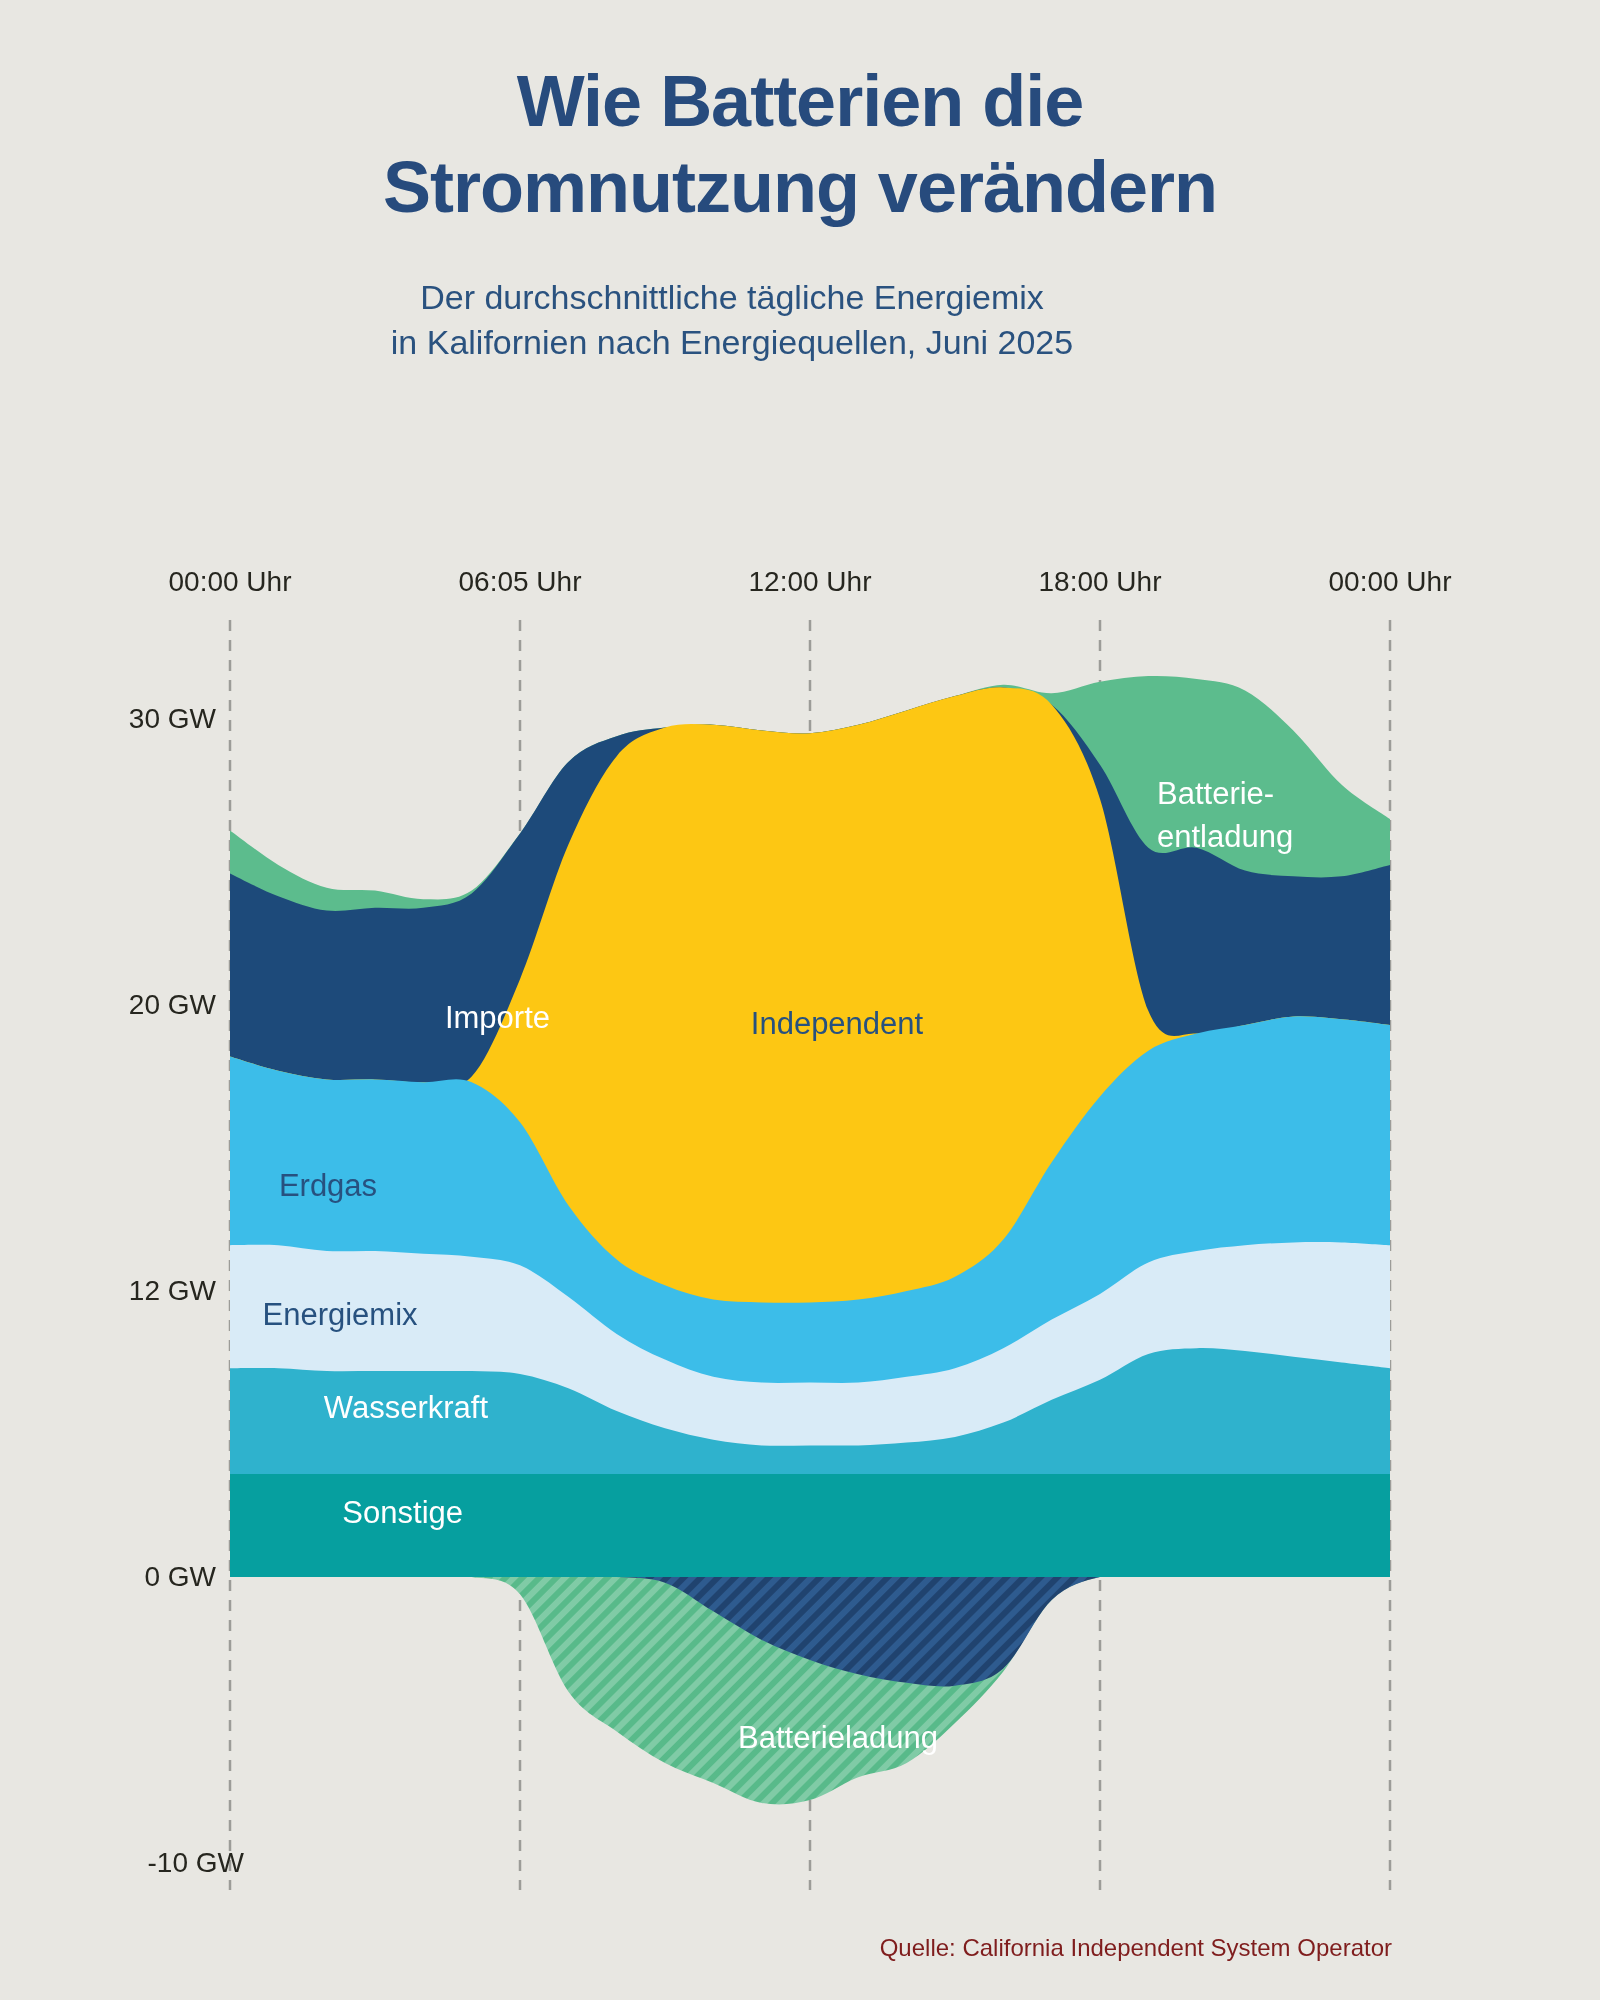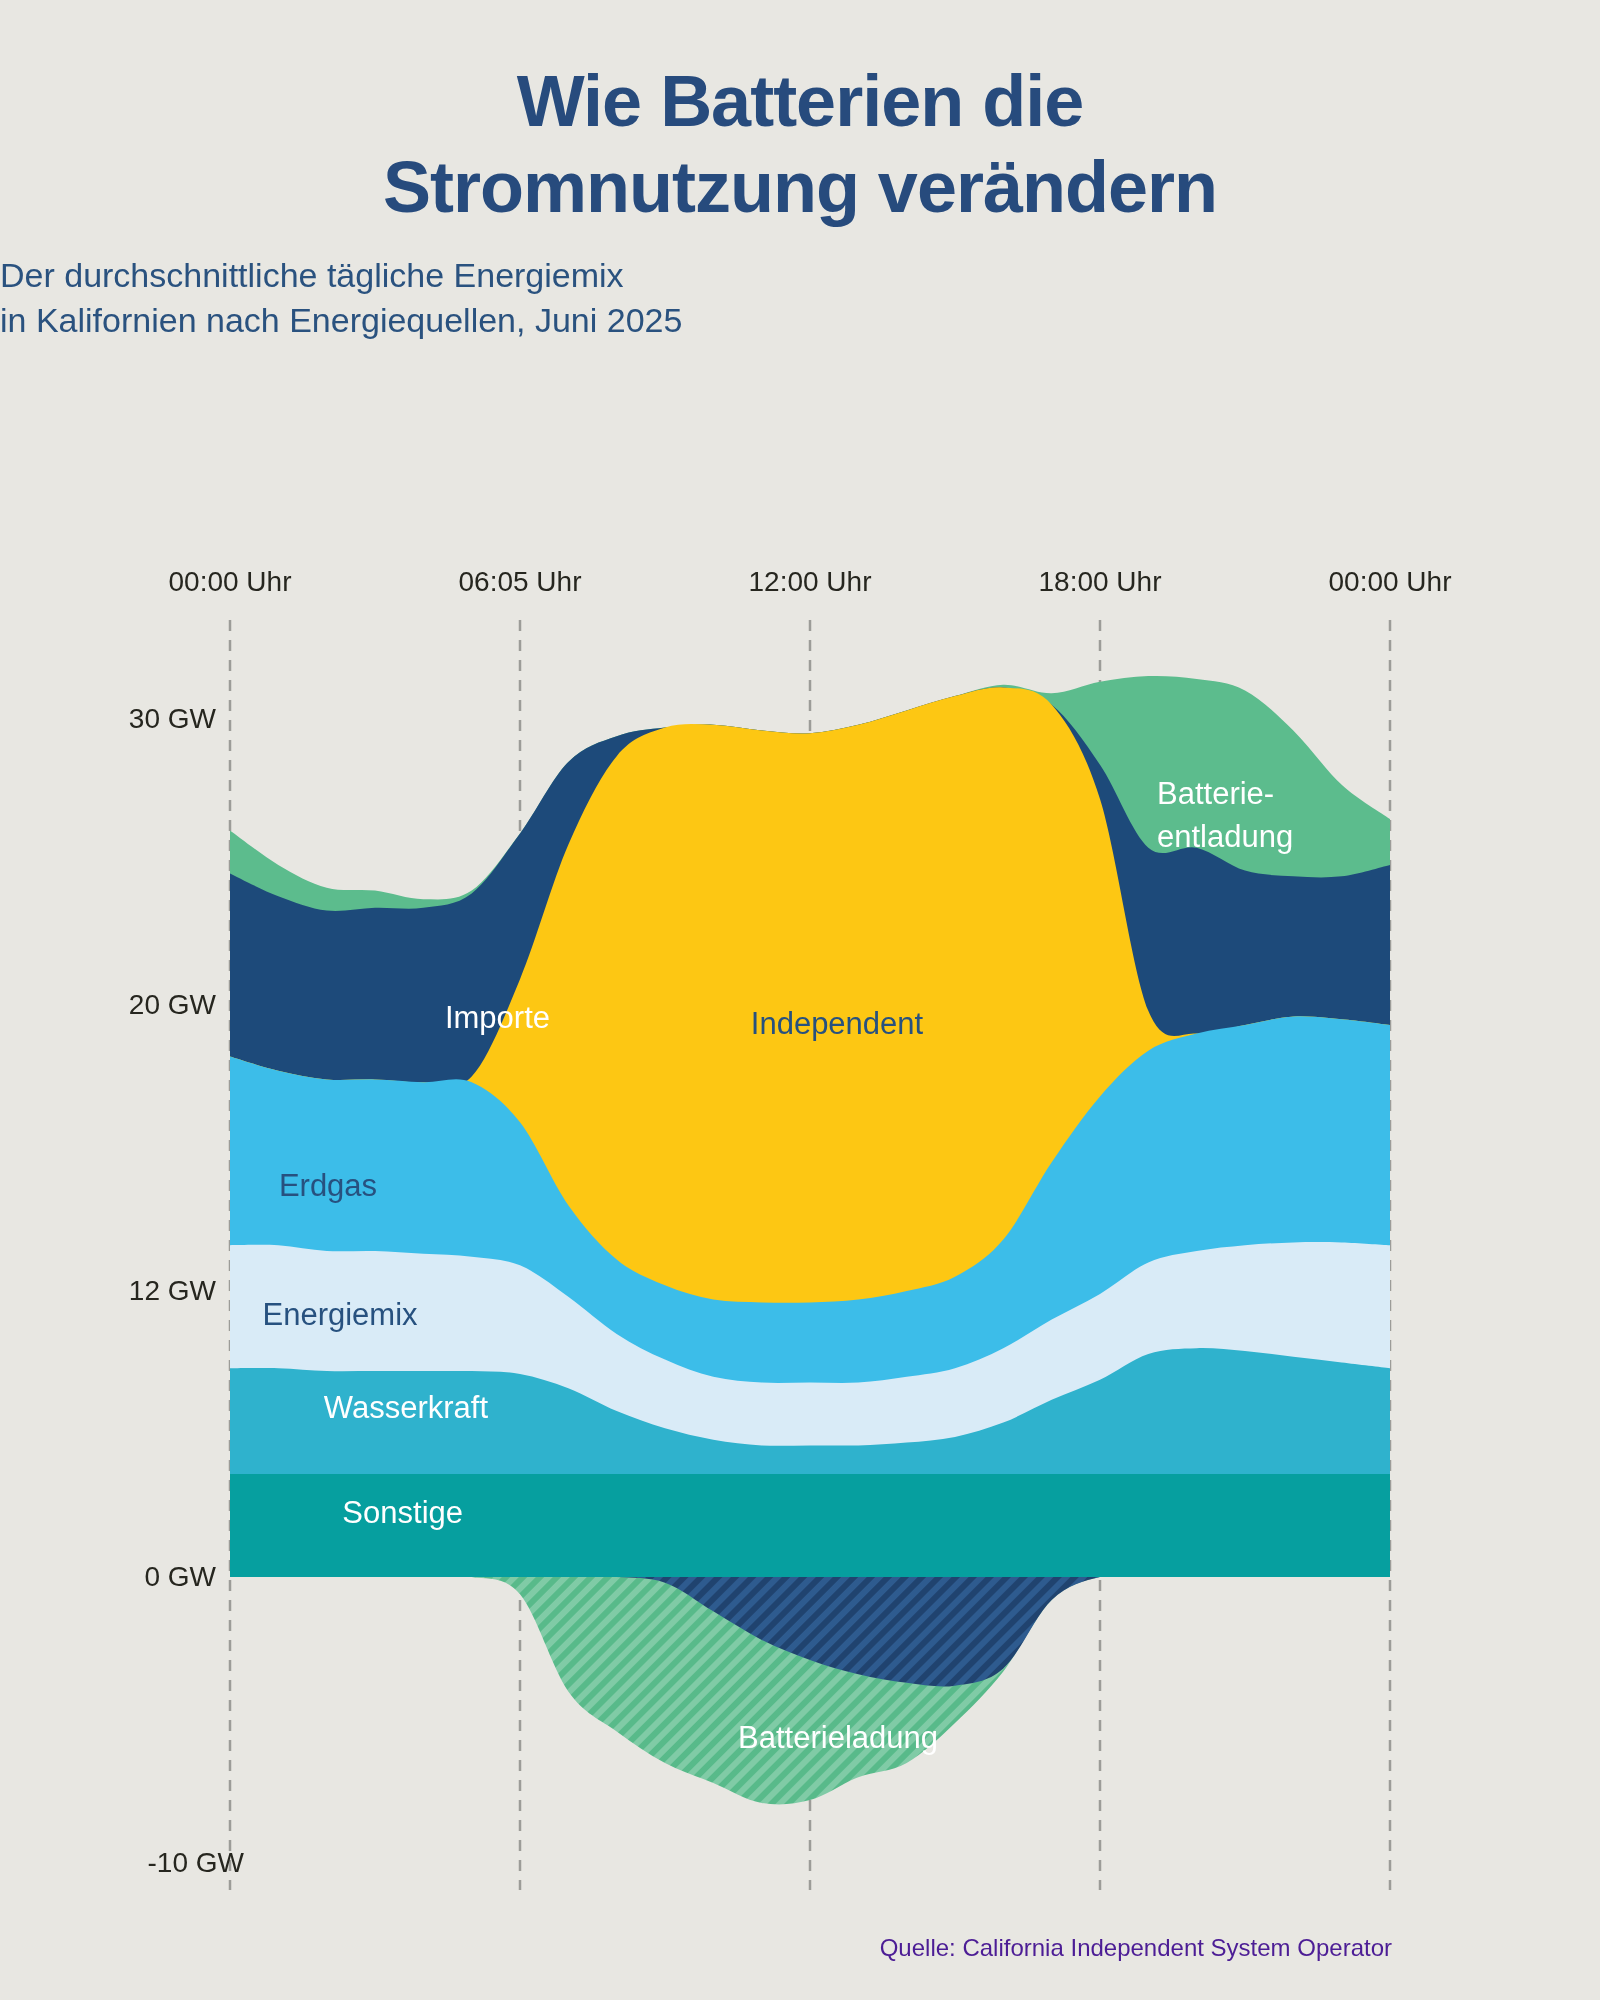--- a/index.html
+++ b/index.html
@@ -8,42 +8,42 @@
     background:#e8e7e2;
     font-family:"Liberation Sans", sans-serif;
     overflow:hidden;
   }
   .title{
     position:absolute;top:58px;left:0;width:1600px;
     text-align:center;color:#274b7d;font-weight:800;
     font-size:72px;line-height:86px;letter-spacing:-1px;
   }
   .subtitle{
-    position:absolute;top:253px;left:0;width:1464px;
-    text-align:left;color:#2a527f;font-weight:500;
+    position:absolute;top:275px;left:0;width:1464px;
+    text-align:center;color:#2a527f;font-weight:500;
     font-size:34px;line-height:45px;
   }
   .time-label{
     position:absolute;width:200px;top:566px;text-align:center;
     color:#26261f;font-size:28px;font-weight:500;
   }
   .gw-label{
     position:absolute;left:0;width:216px;height:40px;line-height:40px;
     text-align:right;color:#26261f;font-size:28px;font-weight:500;
   }
   .band-label{
     position:absolute;font-size:31px;font-weight:500;width:300px;
     text-align:center;white-space:nowrap;
   }
   .band-label.on-dark{color:#ffffff;text-align:right;}
   .band-label.on-light{color:#27517f;}
   .band-label.two-line{text-align:left;line-height:43px;width:260px;}
   .source{
     position:absolute;left:800px;width:592px;top:1934px;
-    text-align:right;color:#4c1d95;font-size:24px;font-weight:500;
+    text-align:right;color:#7f1d1d;font-size:24px;font-weight:500;
   }
   #chart-svg{position:absolute;left:0;top:0;}
 </style>
 </head>
 <body>
 
 <div class="title">
   <div>Wie Batterien die</div>
   <div>Stromnutzung verändern</div>
 </div>

